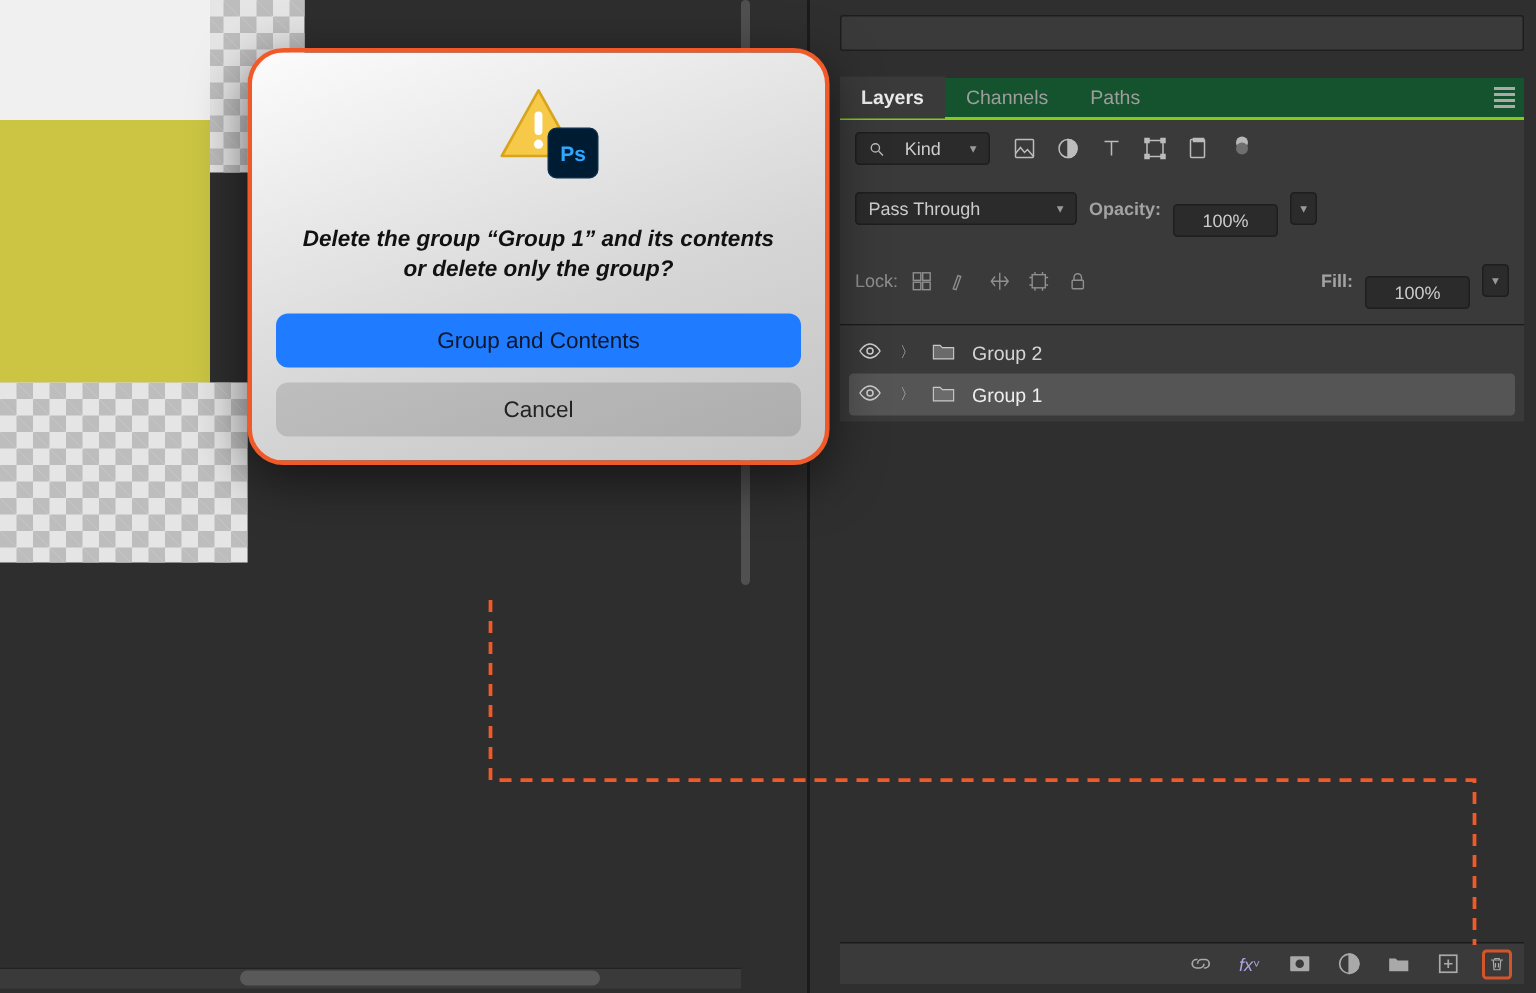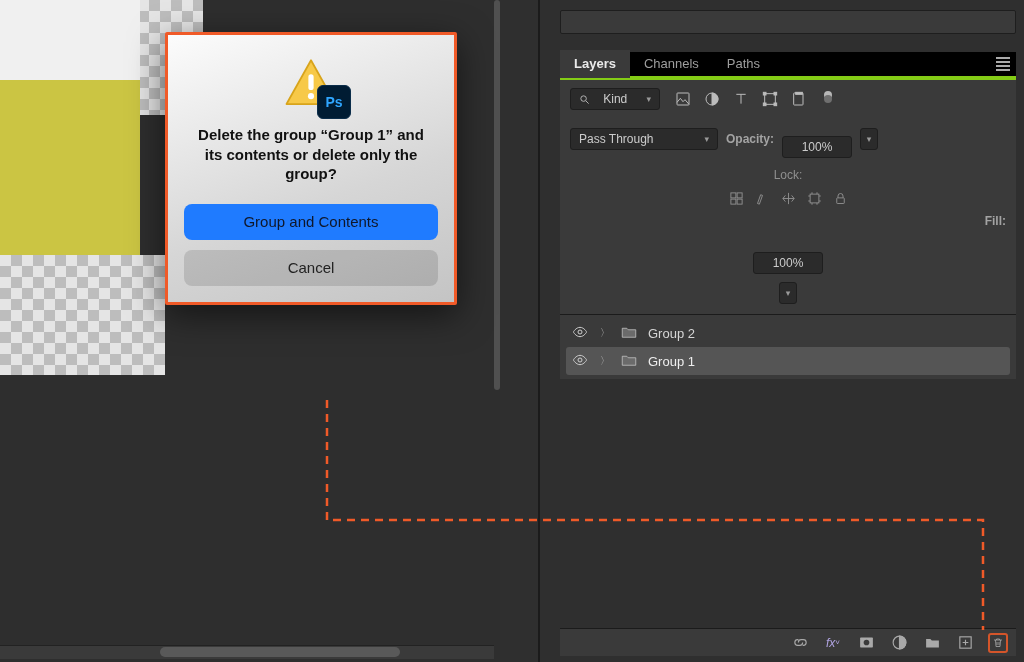--- a/index.html
+++ b/index.html
@@ -40,30 +40,30 @@
   }
   .divider-v { position:absolute; left:538px; top:0; width:2px; height:662px; background:#1b1b1b; }
 
   .panel {
     position:absolute; left:560px; right:8px; top:52px;
     color:#d7d7d7; font-size:13px;
   }
   .stub-top { position:absolute; left:560px; right:8px; top:10px; height:24px;
     background:#3a3a3a; border:1px solid #1e1e1e; border-radius:2px; }
 
-  .tabbar { display:flex; align-items:center; height:28px; background:#000000; border-bottom:4px solid #84cc16; }
+  .tabbar { display:flex; align-items:center; height:28px; background:#14532d; border-bottom:2px solid #84cc16; }
   .tab { padding:0 14px; height:28px; line-height:28px; color:#9e9e9e; cursor:pointer; }
   .tab.selected { background:#3a3a3a; color:#eaeaea; font-weight:600; }
   .menu-icon { margin-left:auto; margin-right:6px; color:#aaa; font-size:14px; }
   .menu-icon .bars { display:flex; flex-direction:column; gap:2px; }
   .menu-icon .bars span { display:block; width:14px; height:2px; background:#aaa; }
 
   .controls { background:#3a3a3a; padding:8px 10px 10px 10px; border-bottom:1px solid #1b1b1b; }
   .row { display:flex; align-items:center; gap:8px; margin-bottom:10px; }
-  .row:last-child { margin-bottom:0;flex-direction:column; }
+  .row:last-child { margin-bottom:0; }
 
   .dropdown {
     display:inline-flex; align-items:center; background:#2b2b2b;
     border:1px solid #1e1e1e; border-radius:3px; padding:3px 8px; color:#ccc;
     height:22px; font-size:12px;
   }
   .dropdown .chev { margin-left:6px; font-size:9px; color:#999; }
   .kind { width:90px; gap:4px;justify-content:space-between;}
   .kind svg { width:11px; height:11px; stroke:#bbb; fill:none; stroke-width:2; }
 
@@ -100,37 +100,38 @@
     display:flex; align-items:center; justify-content:flex-end; gap:13px;
     padding:0 8px;
   }
   .footer-ic { width:20px; height:20px; display:flex; align-items:center; justify-content:center; opacity:.85;}
   .footer-ic svg { width:17px; height:17px; stroke:#bdbdbd; fill:none; stroke-width:1.6; }
   .footer-ic.fx { font-size:12px; color:#c4b5fd; font-style:italic;}
   .trash-ic { border:2px solid #f05a28; border-radius:3px; padding:2px; }
 
   
   .dialog {
-    position:absolute; left:165px; top:32px; width:292px;
-    border:3px solid #f05a28; border-radius:2px;
+    position:absolute; left:165px; top:32px; width:388px;
+    border:3px solid #f05a28; border-radius:24px;
     background:linear-gradient(160deg,#fcfcfc,#d6d6d6 60%,#c4c4c4);
     box-shadow:0 10px 35px rgba(0,0,0,.55);
     padding:20px 16px 16px 16px; text-align:center;
   }
   .warn-stack { position:relative; display:inline-block; }
   .warn-tri { width:56px; height:56px; }
   .ps-chip {
     position:absolute; left:34px; top:30px; width:34px; height:34px;
     background:#001c33; border-radius:6px; display:flex; align-items:center;
     justify-content:center; color:#2fa6ff; font-weight:700; font-size:14px;
     border:1px solid #0b2d4a;
   }
   .dlg-title {
-    margin-top:10px; font-size:15px; font-weight:700; color:#111; line-height:1.3;
+    margin-top:34px; font-size:15px; font-weight:700; color:#111; line-height:1.3;
     padding:0 10px;
+    font-style:italic;
   }
   .dlg-buttons { margin-top:20px; display:flex; flex-direction:column; gap:10px; }
   .dlg-btn {
     height:36px; border:none; border-radius:8px; font-size:15px; cursor:pointer;
     background:rgba(0,0,0,.12); color:#222;
   }
   .dlg-btn.primary { background:#1f7bff; color:#0f172a; font-weight:500; }
 
   
   svg.callout { position:absolute; left:0; top:0; width:1024px; height:662px; pointer-events:none; }

